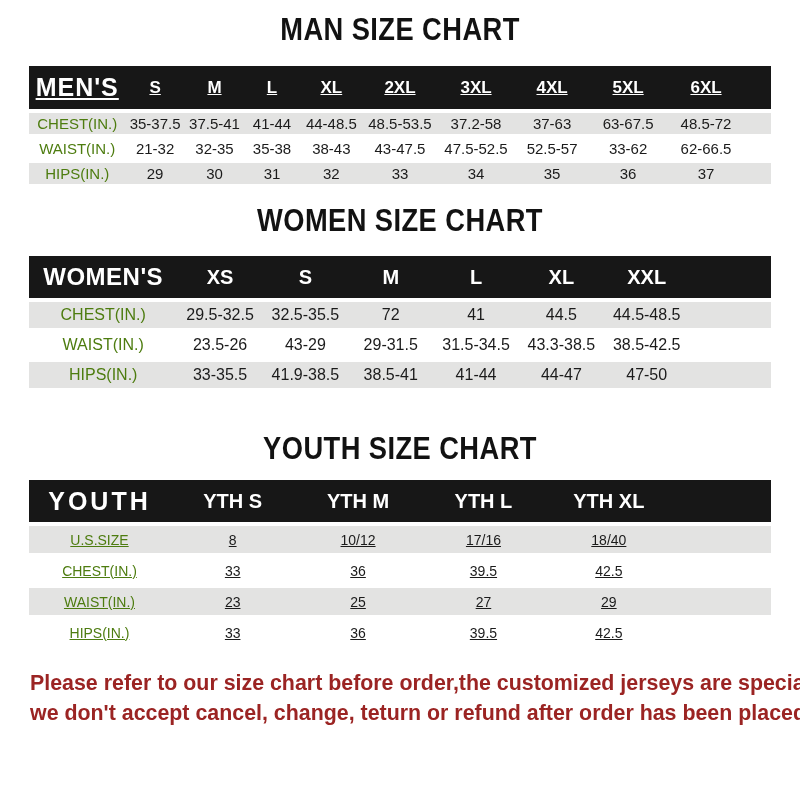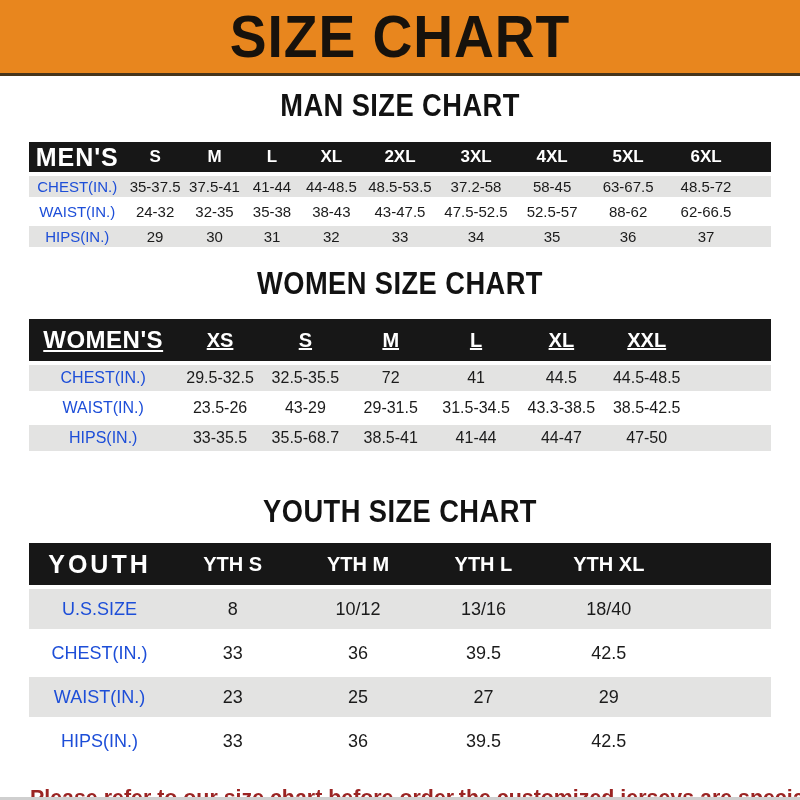--- a/index.html
+++ b/index.html
@@ -43,55 +43,52 @@
   .size-table thead tr { background: var(--bar-black, #171717); }
   .size-table th {
     color: #ffffff; font-weight: bold; text-align: center;
     padding: 0; white-space: nowrap; overflow: visible;
   }
   .size-table tbody tr:nth-child(odd)  { background: var(--row-gray, #E3E3E2); }
   .size-table tbody tr:nth-child(even) { background: #ffffff; }
   .size-table td {
     text-align: center; color: #1b1b1b; padding: 0; white-space: nowrap;
   }
-  .size-table td:first-child { color: #1d4ed8; }
-
-  #t-men   th { height: 30px; font-size: 17px; }
+  .size-table td:first-child { color: #4d7c0f; }
+
+  #t-men   th { height: 43px; font-size: 17px; text-decoration: underline; }
   #t-men   th:first-child { font-size: 25px; letter-spacing: 1px; }
   #t-men   td { height: 21px; font-size: 15px; }
 
-  #t-women th { height: 42px; font-size: 20px; text-decoration: underline; }
+  #t-women th { height: 42px; font-size: 20px; }
   #t-women th:first-child { font-size: 24px; letter-spacing: 0.5px; }
   #t-women td { height: 26px; font-size: 16px; }
 
   #t-youth th { height: 42px; font-size: 20px; }
   #t-youth th:first-child { font-size: 25px; letter-spacing: 3px; }
-  #t-youth td { height: 40px; font-size: 18px; }
+  #t-youth td { height: 27px; font-size: 14px; text-decoration: underline; }
 
   
   .footer { margin: 18px 0 0 30px; color: var(--footer-red, #9B2423); }
   .footer-line {
     font-size: 22.5px; line-height: 30px; font-weight: bold;
     transform: scaleX(0.95); transform-origin: left center;
     white-space: nowrap;
   }
 
   .bottom-edge {
     position: absolute; left: 0; bottom: 0;
     width: 800px; height: 3px; background: #cfcfcf;
   }
 </style>
 </head>
 <body>
 
 <div class="page">
 
-  <div class="banner">
-    <div class="banner-title">SIZE CHART</div>
-  </div>
 
   <section id="sec-men">
     <h2 class="heading">MAN SIZE CHART</h2>
     <table class="size-table" id="t-men">
       <colgroup>
         <col style="width:13%">
           <col style="width:8%">
           <col style="width:8%">
           <col style="width:7.5%">
         <col style="width:8.5%">
@@ -119,35 +116,35 @@
         </thead>
       <tbody>
           <tr>
             <td>CHEST(IN.)</td>
             <td>35-37.5</td>
             <td>37.5-41</td>
             <td>41-44</td>
             <td>44-48.5</td>
             <td>48.5-53.5</td>
             <td>37.2-58</td>
-            <td>58-45</td>
+            <td>37-63</td>
             <td>63-67.5</td>
             <td>48.5-72</td>
             <td></td>
           </tr>
           <tr>
             <td>WAIST(IN.)</td>
-            <td>24-32</td>
+            <td>21-32</td>
             <td>32-35</td>
             <td>35-38</td>
             <td>38-43</td>
             <td>43-47.5</td>
             <td>47.5-52.5</td>
             <td>52.5-57</td>
-            <td>88-62</td>
+            <td>33-62</td>
             <td>62-66.5</td>
             <td></td>
           </tr>
           <tr>
             <td>HIPS(IN.)</td>
             <td>29</td>
             <td>30</td>
             <td>31</td>
             <td>32</td>
             <td>33</td>
@@ -203,21 +200,21 @@
             <td>43-29</td>
             <td>29-31.5</td>
             <td>31.5-34.5</td>
             <td>43.3-38.5</td>
             <td>38.5-42.5</td>
             <td></td>
           </tr>
           <tr>
             <td>HIPS(IN.)</td>
             <td>33-35.5</td>
-            <td>35.5-68.7</td>
+            <td>41.9-38.5</td>
             <td>38.5-41</td>
             <td>41-44</td>
             <td>44-47</td>
             <td>47-50</td>
             <td></td>
           </tr>
         </tbody>
     </table>
   </section>
 
@@ -240,21 +237,21 @@
             <th>YTH L</th>
             <th>YTH XL</th>
             <th></th>
           </tr>
         </thead>
       <tbody>
           <tr>
             <td>U.S.SIZE</td>
             <td>8</td>
             <td>10/12</td>
-            <td>13/16</td>
+            <td>17/16</td>
             <td>18/40</td>
             <td></td>
           </tr>
           <tr>
             <td>CHEST(IN.)</td>
             <td>33</td>
             <td>36</td>
             <td>39.5</td>
             <td>42.5</td>
             <td></td>

